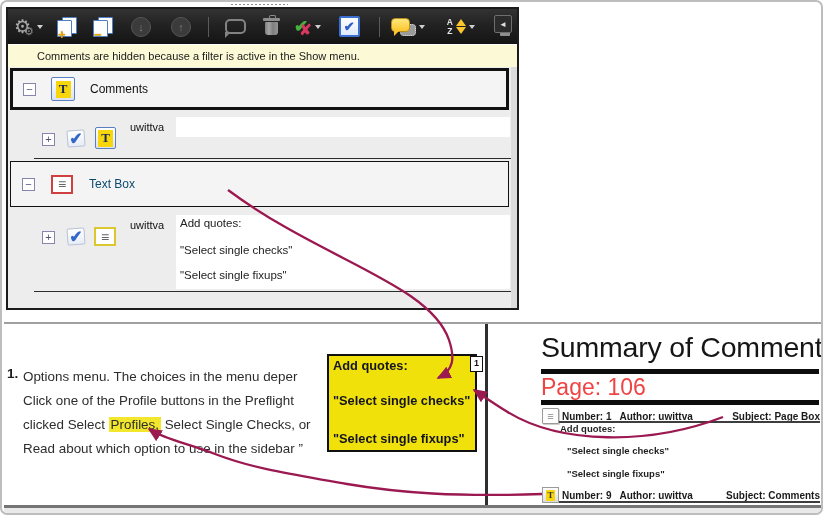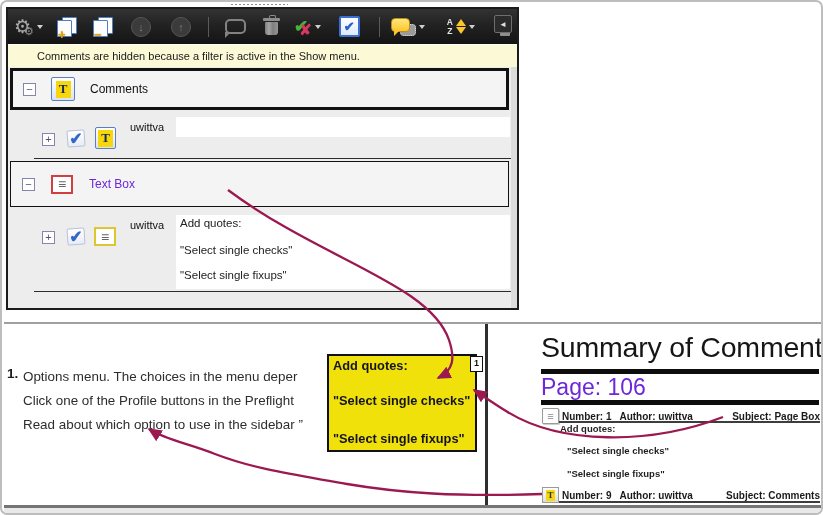--- a/index.html
+++ b/index.html
@@ -96,21 +96,21 @@
          font-size:9px;font-weight:bold;text-align:center;box-sizing:border-box;z-index:6;}
   .badge.b1{left:468px;top:354px;width:13px;height:16px;line-height:13px;}
   .notebox{position:absolute;left:325px;top:352px;width:150px;height:98px;background:#f0e10b;
            border:2.5px solid #101010;box-sizing:border-box;z-index:5;}
   .notebox .nl{position:absolute;left:4px;font-size:12.8px;font-weight:bold;color:#14141f;white-space:nowrap;}
   
   .summary{position:absolute;left:538px;top:322px;width:281px;height:181px;background:#fff;}
   .sum-title{position:absolute;left:1px;top:7px;font-size:28.5px;color:#161616;white-space:nowrap;letter-spacing:-0.2px;}
   .sum-bar{position:absolute;left:1px;width:278px;height:5px;background:#0d0d0d;}
   .bar1{top:45px;} .bar2{top:76px;}
-  .sum-page{position:absolute;left:1px;top:50px;font-size:23px;color:#6d28d9;}
+  .sum-page{position:absolute;left:1px;top:50px;font-size:23px;color:#ef4444;}
   .entry-hdr{position:absolute;left:2px;width:278px;display:flex;align-items:center;
              font-size:10px;font-weight:bold;color:#1a1a1a;}
   .entry-hdr .gap{width:8px;}
   .entry-hdr .subj{margin-left:auto;}
   .entry-underline{position:absolute;left:19px;width:261px;height:1.5px;background:#3d3d3d;}
   .sum-icon-tb{width:15px;height:14px;background:#fdfdfd;border:1px solid #9a9a9a;border-radius:1px;
                color:#8a8a8a;font-size:11px;font-weight:bold;display:flex;align-items:center;justify-content:center;
                box-shadow:1px 1px 0 #cfcfcf;margin-right:3px;}
   .sum-icon-hl{width:15px;height:14px;background:linear-gradient(#fefefe,#dcdcdc);border:1px solid #9a9a9a;
                display:flex;align-items:center;justify-content:center;margin-right:3px;}
@@ -212,21 +212,21 @@
       <span class="hl-icon" style="position:absolute;left:87px;top:60px;width:21px;height:22px;">
           <span class="tsq">T</span>
         </span>
       <span class="author" style="left:122px;top:54px;">uwittva</span>
       <div class="cfield" style="top:50px;height:20px;"></div>
       <div class="sepline" style="top:91px;"></div>
 
       <div class="ghdr thin" style="padding-left:11px;gap:16px;">
         <span class="expbox">−</span>
         <span class="tb-icon red">≡</span>
-        <span style="font-size:12px;color:#6d28d9;">Text Box</span>
+        <span style="font-size:12px;color:#0c4a6e;">Text Box</span>
       </div>
 
       <span class="expbox" style="position:absolute;left:34px;top:164px;">+</span>
       <span class="rowcheck" style="position:absolute;left:59px;top:161px;">✔</span>
       <span class="tb-icon yel" style="position:absolute;left:86px;top:160px;">≡</span>
       <span class="author" style="left:122px;top:152px;">uwittva</span>
       <div class="cfield" style="top:148px;height:74px;">
         <span class="fl" style="top:2px;">Add quotes:</span>
         <span class="fl" style="top:29px;">"Select single checks"</span>
         <span class="fl" style="top:54px;">"Select single fixups"</span>
@@ -235,20 +235,21 @@
     </div>
   </div>
 
   <div class="hrule-top"></div>
 
   <div class="doc">
     <span class="doc-num">1.</span>
     <div class="doc-lines">
       <div class="dl">Options menu. The choices in the menu deper</div>
       <div class="dl">Click one of the Profile buttons in the Preflight</div>
+      <div class="dl"><span>clicked Select </span><span class="hlword">Profiles,</span><span> Select Single Checks, or</span></div>
       <div class="dl">Read about which option to use in the sidebar ”</div>
     </div>
 
   </div>
 
   <div class="notebox">
     <span class="nl" style="top:2px;">Add quotes:</span>
     <span class="nl" style="top:37px;">"Select single checks"</span>
     <span class="nl" style="top:75px;">"Select single fixups"</span>
   </div>

